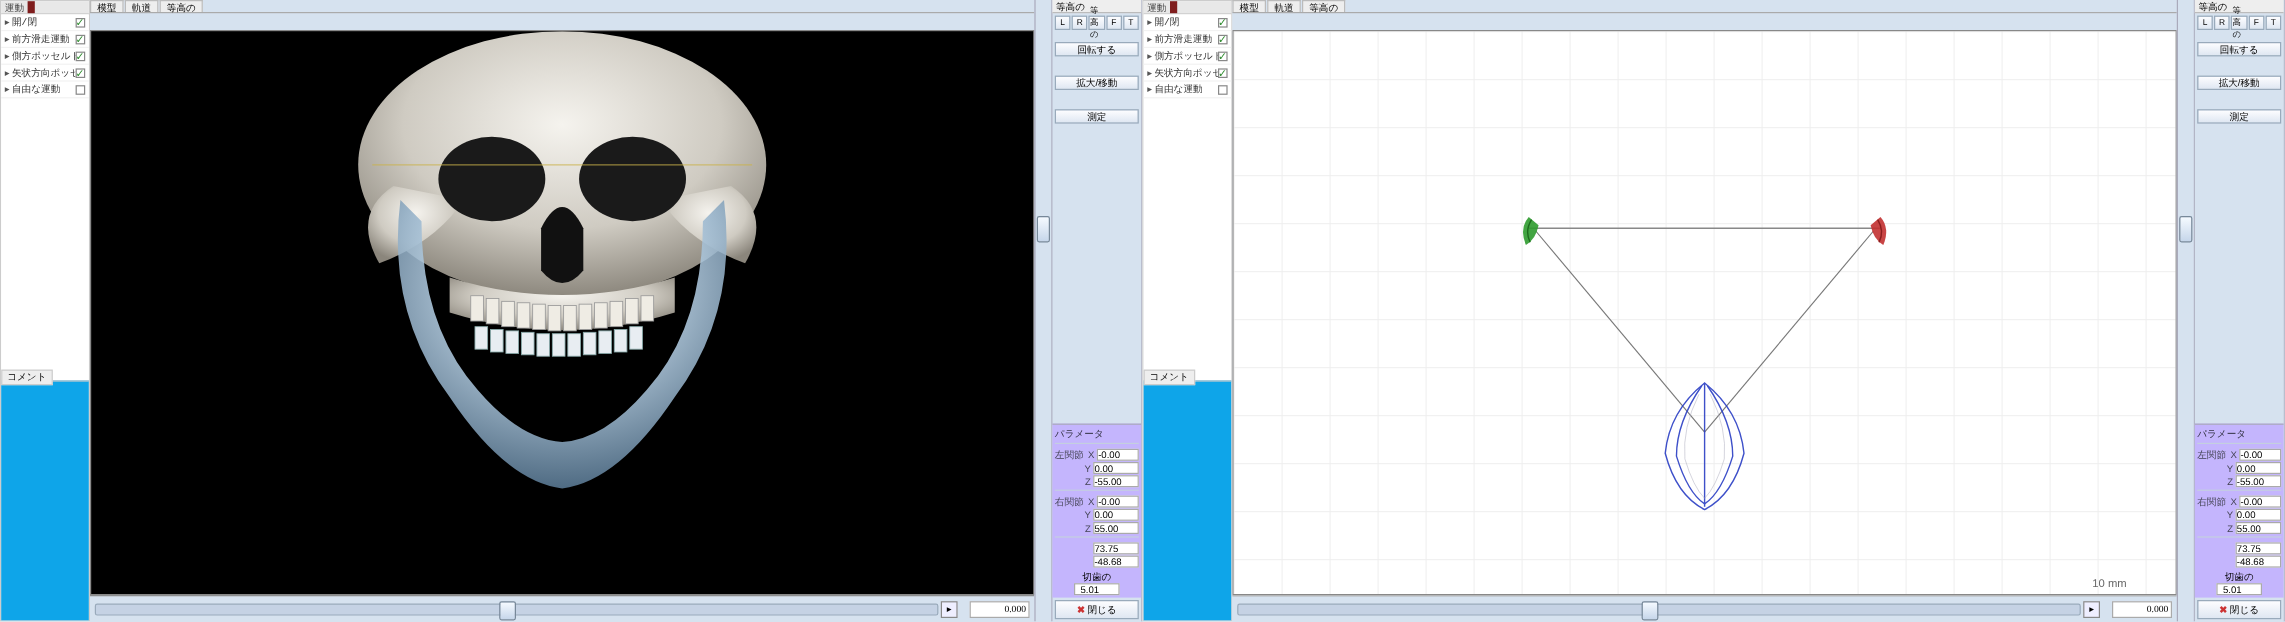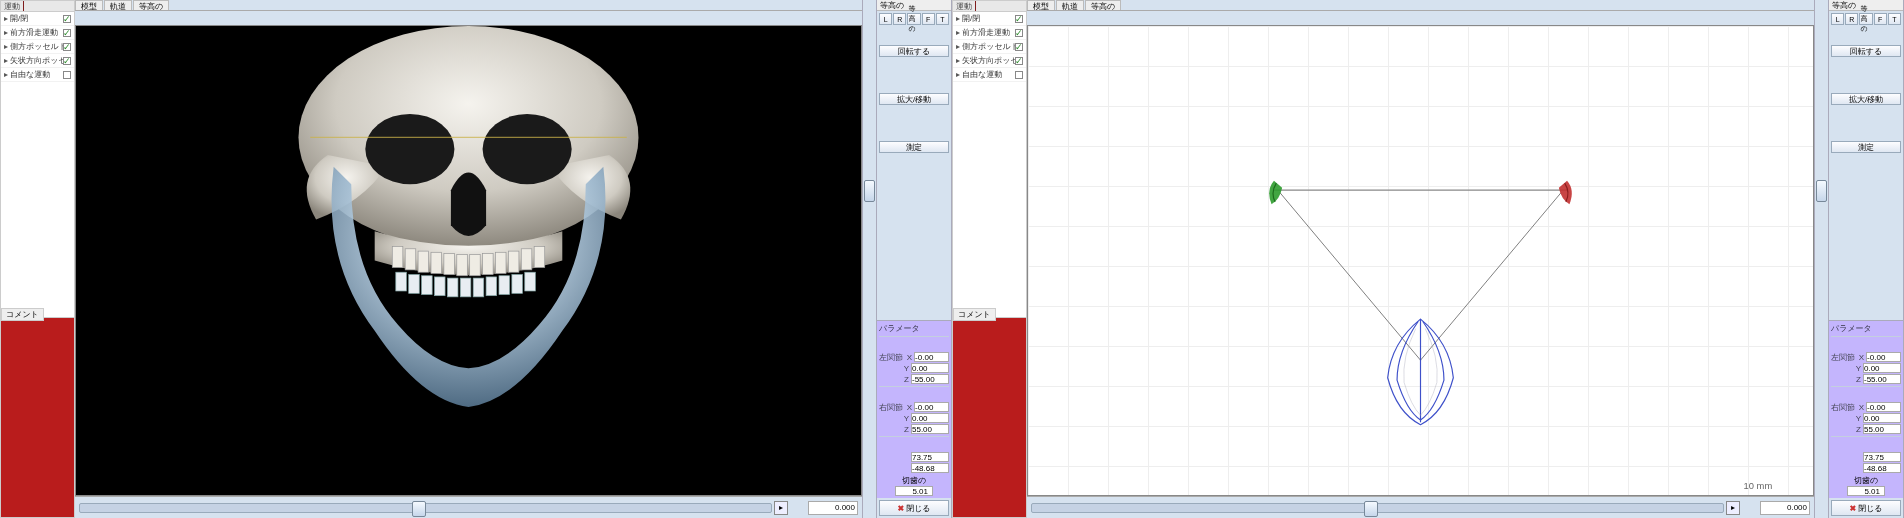--- a/index.html
+++ b/index.html
@@ -29,47 +29,47 @@
   }
   .checklist-header-tabs {
     height: 11px;
     background: #e8e8e8;
     border-bottom: 1px solid #ccc;
     display: flex;
     font-size: 8px;
   }
   .checklist-header-tabs span {
     padding: 0 3px;
-    border-right: 1px solid #7f1d1d;
+    border-right: 6px solid #7f1d1d;
     color: #444;
   }
   .checklist-body {
     flex: 1;
     background: #fff;
   }
   .check-row {
     display: flex;
     align-items: center;
     justify-content: space-between;
     padding: 1px 3px;
     font-size: 8px;
     color: #333;
     border-bottom: 1px solid #f2f2f2;
   }
   .check-row .arrow { color:#555; margin-right:2px; }
-  .check-row .label { flex:1; white-space:nowrap; overflow:hidden; }
+  .check-row .label { flex:1; white-space:nowrap; overflow:hidden;font-family:Liberation Mono, monospace; }
   .chk {
     width:8px; height:8px; border:1px solid #888; background:#fff; position:relative;
   }
   .chk.on::after{
     content:"✓"; position:absolute; top:-2px; left:-1px; font-size:9px; color:#2a8a2a;
   }
   .comment-panel {
     height: 200px;
-    background:#b91c1c;
+    background:#0ea5e9;
     border-top:1px solid #ccc;
     margin-top:auto;
     position:relative;
   }
   .comment-tab {
     position:absolute; top:-10px; left:0;
     font-size:8px; background:#eee; border:1px solid #ccc; padding:0 4px;
   }
   
   .view-area {
@@ -110,62 +110,62 @@
   }
   .slider-track {
     flex:1; height:10px; background:#c5d2e4; border:1px solid #9ab; position:relative; border-radius:2px;
   }
   .slider-thumb {
     position:absolute; top:-3px; left:48%; width:14px; height:16px;
     background:linear-gradient(#f5faff,#c6d6ea); border:1px solid #789; border-radius:2px;
   }
   .time-readout{
     width:50px; height:14px; background:#fff; border:1px solid #aaa;
-    font-size:8px; display:flex; align-items:center; justify-content:flex-end; padding-right:2px; margin-left:20px;
+    font-size:8px; display:flex; align-items:center; justify-content:flex-end; padding-right:2px; margin-left:10px;font-family:Liberation Serif, serif;
   }
   .playbtn{width:14px;height:14px;border:1px solid #888;background:#eef;margin-left:2px;display:flex;align-items:center;justify-content:center;font-size:8px;}
   
   .ctrl-col {
     width:75px;
     background:#d6e2ef;
     border-left:1px solid #aab;
     display:flex;
     flex-direction:column;
     font-size:8px;
   }
   .ctrl-tab-header{height:11px;background:#eee;border-bottom:1px solid #bbb;padding:0 3px;}
   .ctrl-btn-row{display:flex;gap:1px;padding:2px;}
   .mini-btn{
     flex:1;height:12px;background:linear-gradient(#fdfdff,#dfe7f2);
     border:1px solid #9ab;font-size:7px;display:flex;align-items:center;justify-content:center;
   }
   .ctrl-wide-btn{
-    margin:18px 2px;height:12px;background:linear-gradient(#fdfdff,#dfe7f2);
+    margin:8px 2px;height:12px;background:linear-gradient(#fdfdff,#dfe7f2);
     border:1px solid #9ab;font-size:8px;display:flex;align-items:center;justify-content:center;
   }
   .ctrl-gap{flex:1;min-height:10px;}
   .vscroll{
     width:14px;background:#d6e2ef;border-left:1px solid #aab;position:relative;
   }
   .vscroll .vthumb{
     position:absolute;left:1px;top:180px;width:11px;height:22px;
     background:linear-gradient(#f5faff,#c6d6ea);border:1px solid #789;border-radius:2px;
   }
   
   .params-box{
     background:#c4b5fd;border-top:1px solid #aab;padding:2px;font-size:8px;
   }
   .params-title{font-size:8px;color:#334;margin-bottom:1px;}
-  .param-section{border-top:1px solid #c4cfdf;margin-top:2px;padding-top:15px;}
+  .param-section{border-top:1px solid #c4cfdf;margin-top:2px;padding-top:4px;}
   .param-section .sec-label{float:left;color:#445;}
   .param-row{display:flex;justify-content:flex-end;align-items:center;margin-bottom:1px;}
   .param-row .k{width:10px;color:#445;text-align:right;margin-right:2px;}
   .param-row .v{width:38px;height:10px;background:#fff;border:1px solid #aaa;padding-right:1px;font-size:8px;}
   .angle-row{display:flex;align-items:center;justify-content:space-between;margin-top:2px;flex-direction:column;}
-  .angle-row .v{width:38px;height:10px;background:#fff;border:1px solid #aaa;text-align:right;padding-right:4px;font-size:8px;}
+  .angle-row .v{width:38px;height:10px;background:#fff;border:1px solid #aaa;text-align:right;padding-right:16px;font-size:8px;}
   .close-btn{
     margin:2px;height:16px;background:linear-gradient(#fdfdff,#dfe7f2);
     border:1px solid #9ab;font-size:8px;display:flex;align-items:center;justify-content:center;gap:2px;
   }
   .close-btn .x-icon{color:#c33;font-weight:bold;}
   
   .skull-svg{position:absolute;inset:0;width:100%;height:100%;}
   
   .traj-svg{position:absolute;inset:0;width:100%;height:100%;}
 </style>

